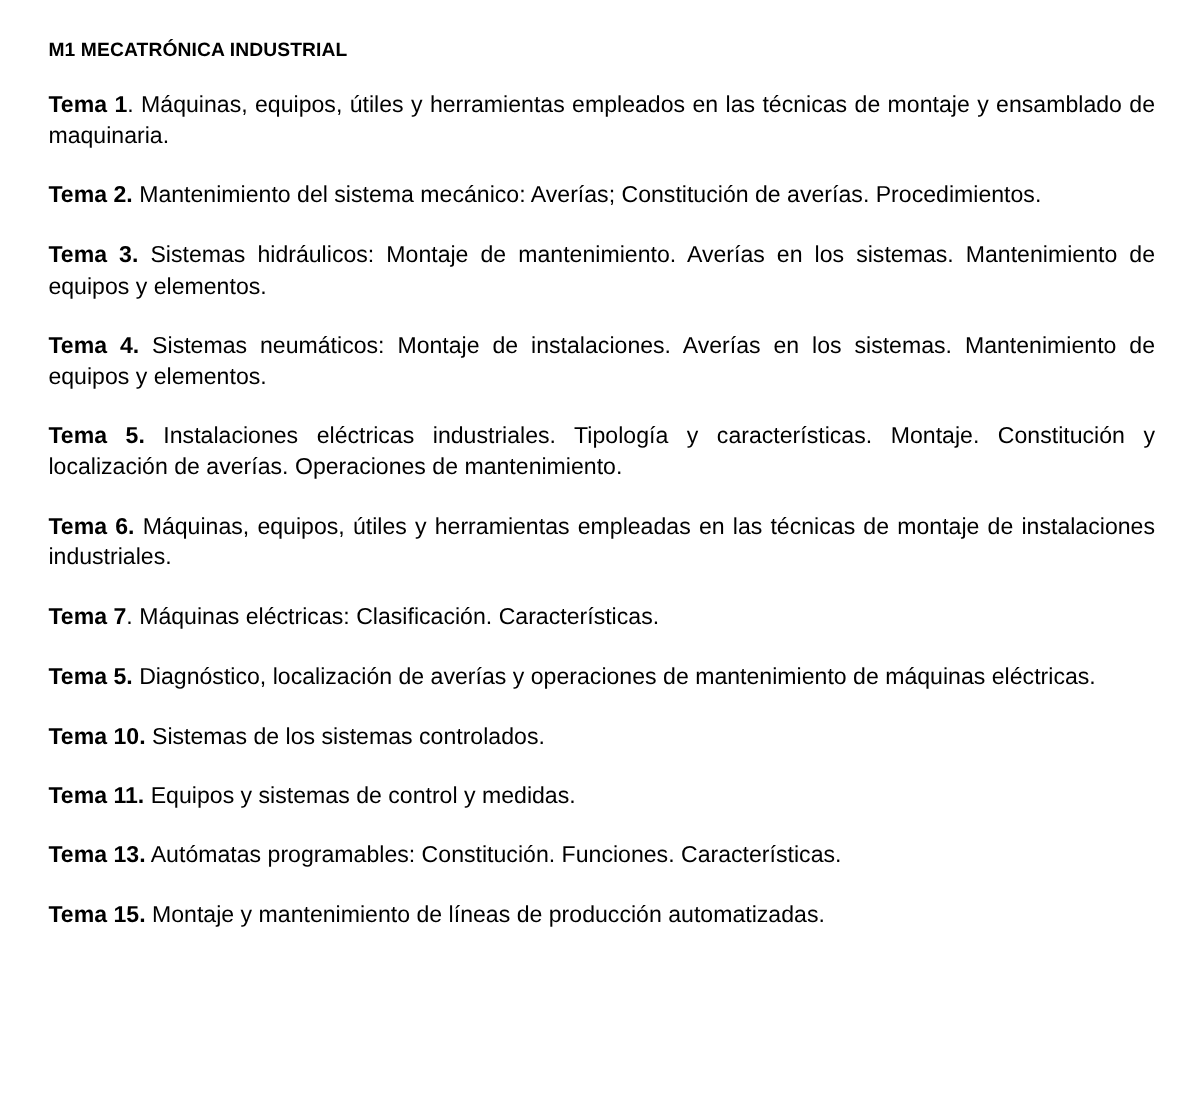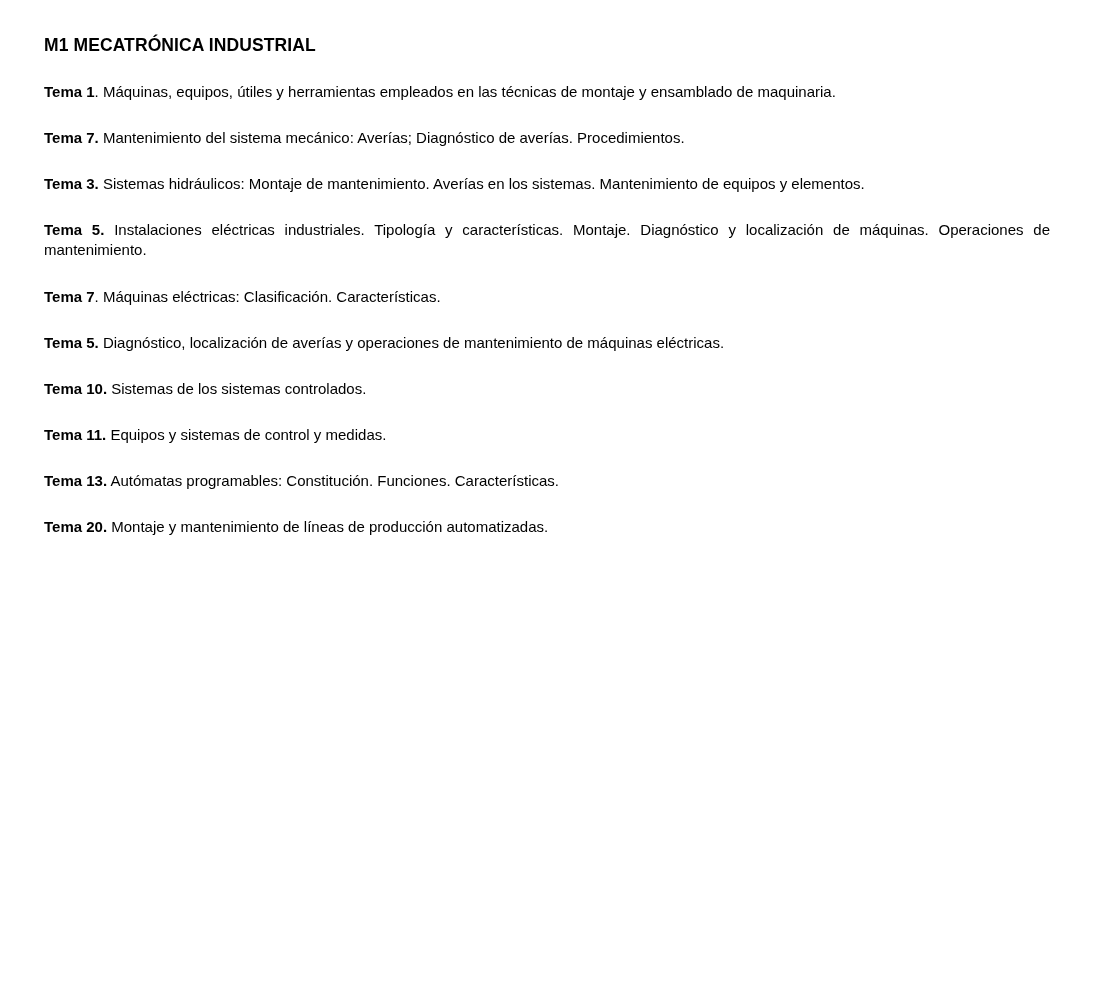--- a/index.html
+++ b/index.html
@@ -25,21 +25,21 @@
   }
   .doc-title {
     font-size: 17.5px;
     font-weight: bold;
     line-height: 1.32;
     letter-spacing: 0.1px;
     margin: 0 0 25px 0;
     text-align: left;
   }
   .topic {
-    font-size: 15px;
+    font-size: 21px;
     line-height: 1.34;
     margin: 0 0 26px 0;
     text-align: justify;
     text-justify: inter-word;
     hyphens: none;
   }
   .topic:last-of-type {
     margin-bottom: 0;
   }
   .topic .label {
@@ -52,24 +52,26 @@
 </style>
 </head>
 <body>
 
 <div class="page">
 
   <h1 class="doc-title">M1 MECATRÓNICA INDUSTRIAL</h1>
 
   <div id="topic-list">
       <p class="topic"><span class="label">Tema 1</span><span class="body">.</span><span class="body"> Máquinas, equipos, útiles y herramientas empleados en las técnicas de montaje y ensamblado de maquinaria.</span></p>
-      <p class="topic"><span class="label">Tema 7.</span><span class="body"> Mantenimiento del sistema mecánico: Averías; Diagnóstico de averías. Procedimientos.</span></p>
+      <p class="topic"><span class="label">Tema 2.</span><span class="body"> Mantenimiento del sistema mecánico: Averías; Constitución de averías. Procedimientos.</span></p>
       <p class="topic"><span class="label">Tema 3.</span><span class="body"> Sistemas hidráulicos: Montaje de mantenimiento. Averías en los sistemas. Mantenimiento de equipos y elementos.</span></p>
-      <p class="topic"><span class="label">Tema 5.</span><span class="body"> Instalaciones eléctricas industriales. Tipología y características. Montaje. Diagnóstico y localización de máquinas. Operaciones de mantenimiento.</span></p>
+      <p class="topic"><span class="label">Tema 4.</span><span class="body"> Sistemas neumáticos: Montaje de instalaciones. Averías en los sistemas. Mantenimiento de equipos y elementos.</span></p>
+      <p class="topic"><span class="label">Tema 5.</span><span class="body"> Instalaciones eléctricas industriales. Tipología y características. Montaje. Constitución y localización de averías. Operaciones de mantenimiento.</span></p>
+      <p class="topic"><span class="label">Tema 6.</span><span class="body"> Máquinas, equipos, útiles y herramientas empleadas en las técnicas de montaje de instalaciones industriales.</span></p>
       <p class="topic"><span class="label">Tema 7</span><span class="body">.</span><span class="body"> Máquinas eléctricas: Clasificación. Características.</span></p>
       <p class="topic"><span class="label">Tema 5.</span><span class="body"> Diagnóstico, localización de averías y operaciones de mantenimiento de máquinas eléctricas.</span></p>
       <p class="topic"><span class="label">Tema 10.</span><span class="body"> Sistemas de los sistemas controlados.</span></p>
       <p class="topic"><span class="label">Tema 11.</span><span class="body"> Equipos y sistemas de control y medidas.</span></p>
       <p class="topic"><span class="label">Tema 13.</span><span class="body"> Autómatas programables: Constitución. Funciones. Características.</span></p>
-      <p class="topic"><span class="label">Tema 20.</span><span class="body"> Montaje y mantenimiento de líneas de producción automatizadas.</span></p>
+      <p class="topic"><span class="label">Tema 15.</span><span class="body"> Montaje y mantenimiento de líneas de producción automatizadas.</span></p>
     </div>
 
 </div>
 
 </body></html>

